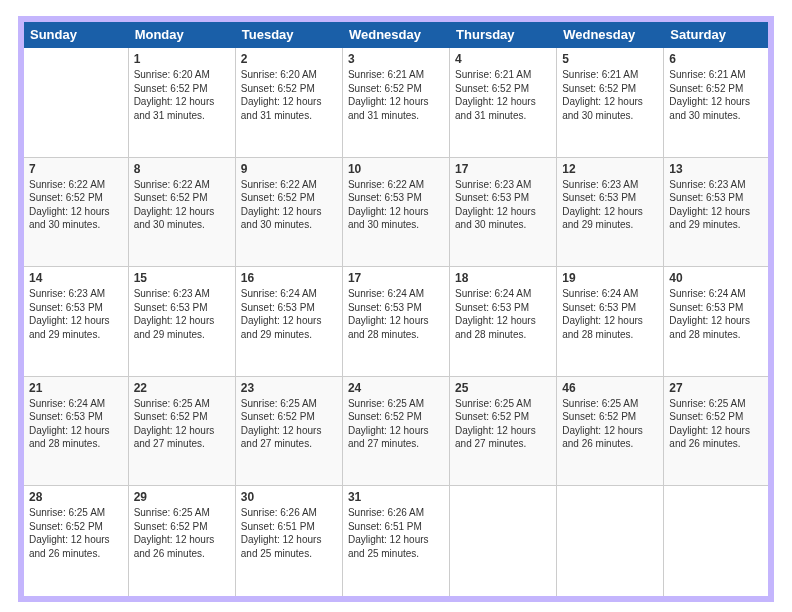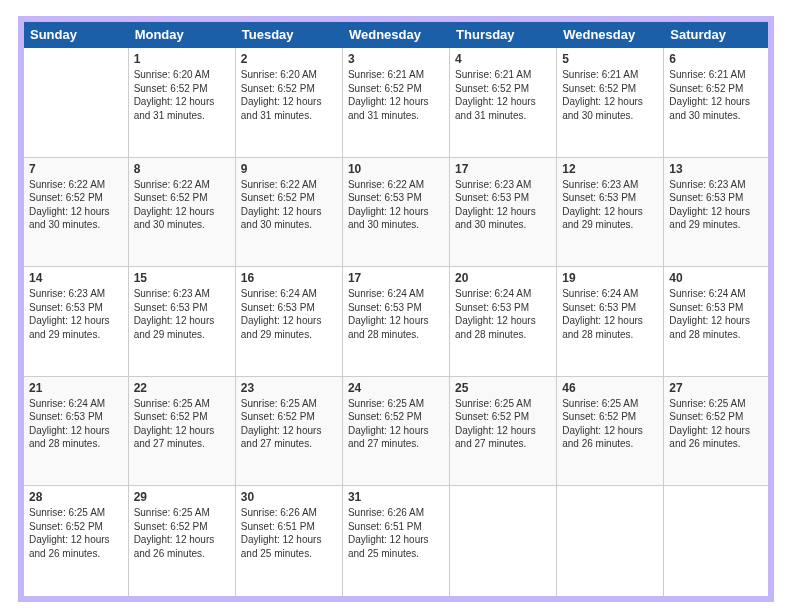--- a/index.html
+++ b/index.html
@@ -238,21 +238,21 @@
 and 29 minutes.</div>
           </td>
           <td>
             <span class="day-number">17</span>
             <div class="day-info" style="white-space: pre-line;">Sunrise: 6:24 AM
 Sunset: 6:53 PM
 Daylight: 12 hours
 and 28 minutes.</div>
           </td>
           <td>
-            <span class="day-number">20</span>
+            <span class="day-number">18</span>
             <div class="day-info" style="white-space: pre-line;">Sunrise: 6:24 AM
 Sunset: 6:53 PM
 Daylight: 12 hours
 and 28 minutes.</div>
           </td>
           <td>
             <span class="day-number">19</span>
             <div class="day-info" style="white-space: pre-line;">Sunrise: 6:24 AM
 Sunset: 6:53 PM
 Daylight: 12 hours

